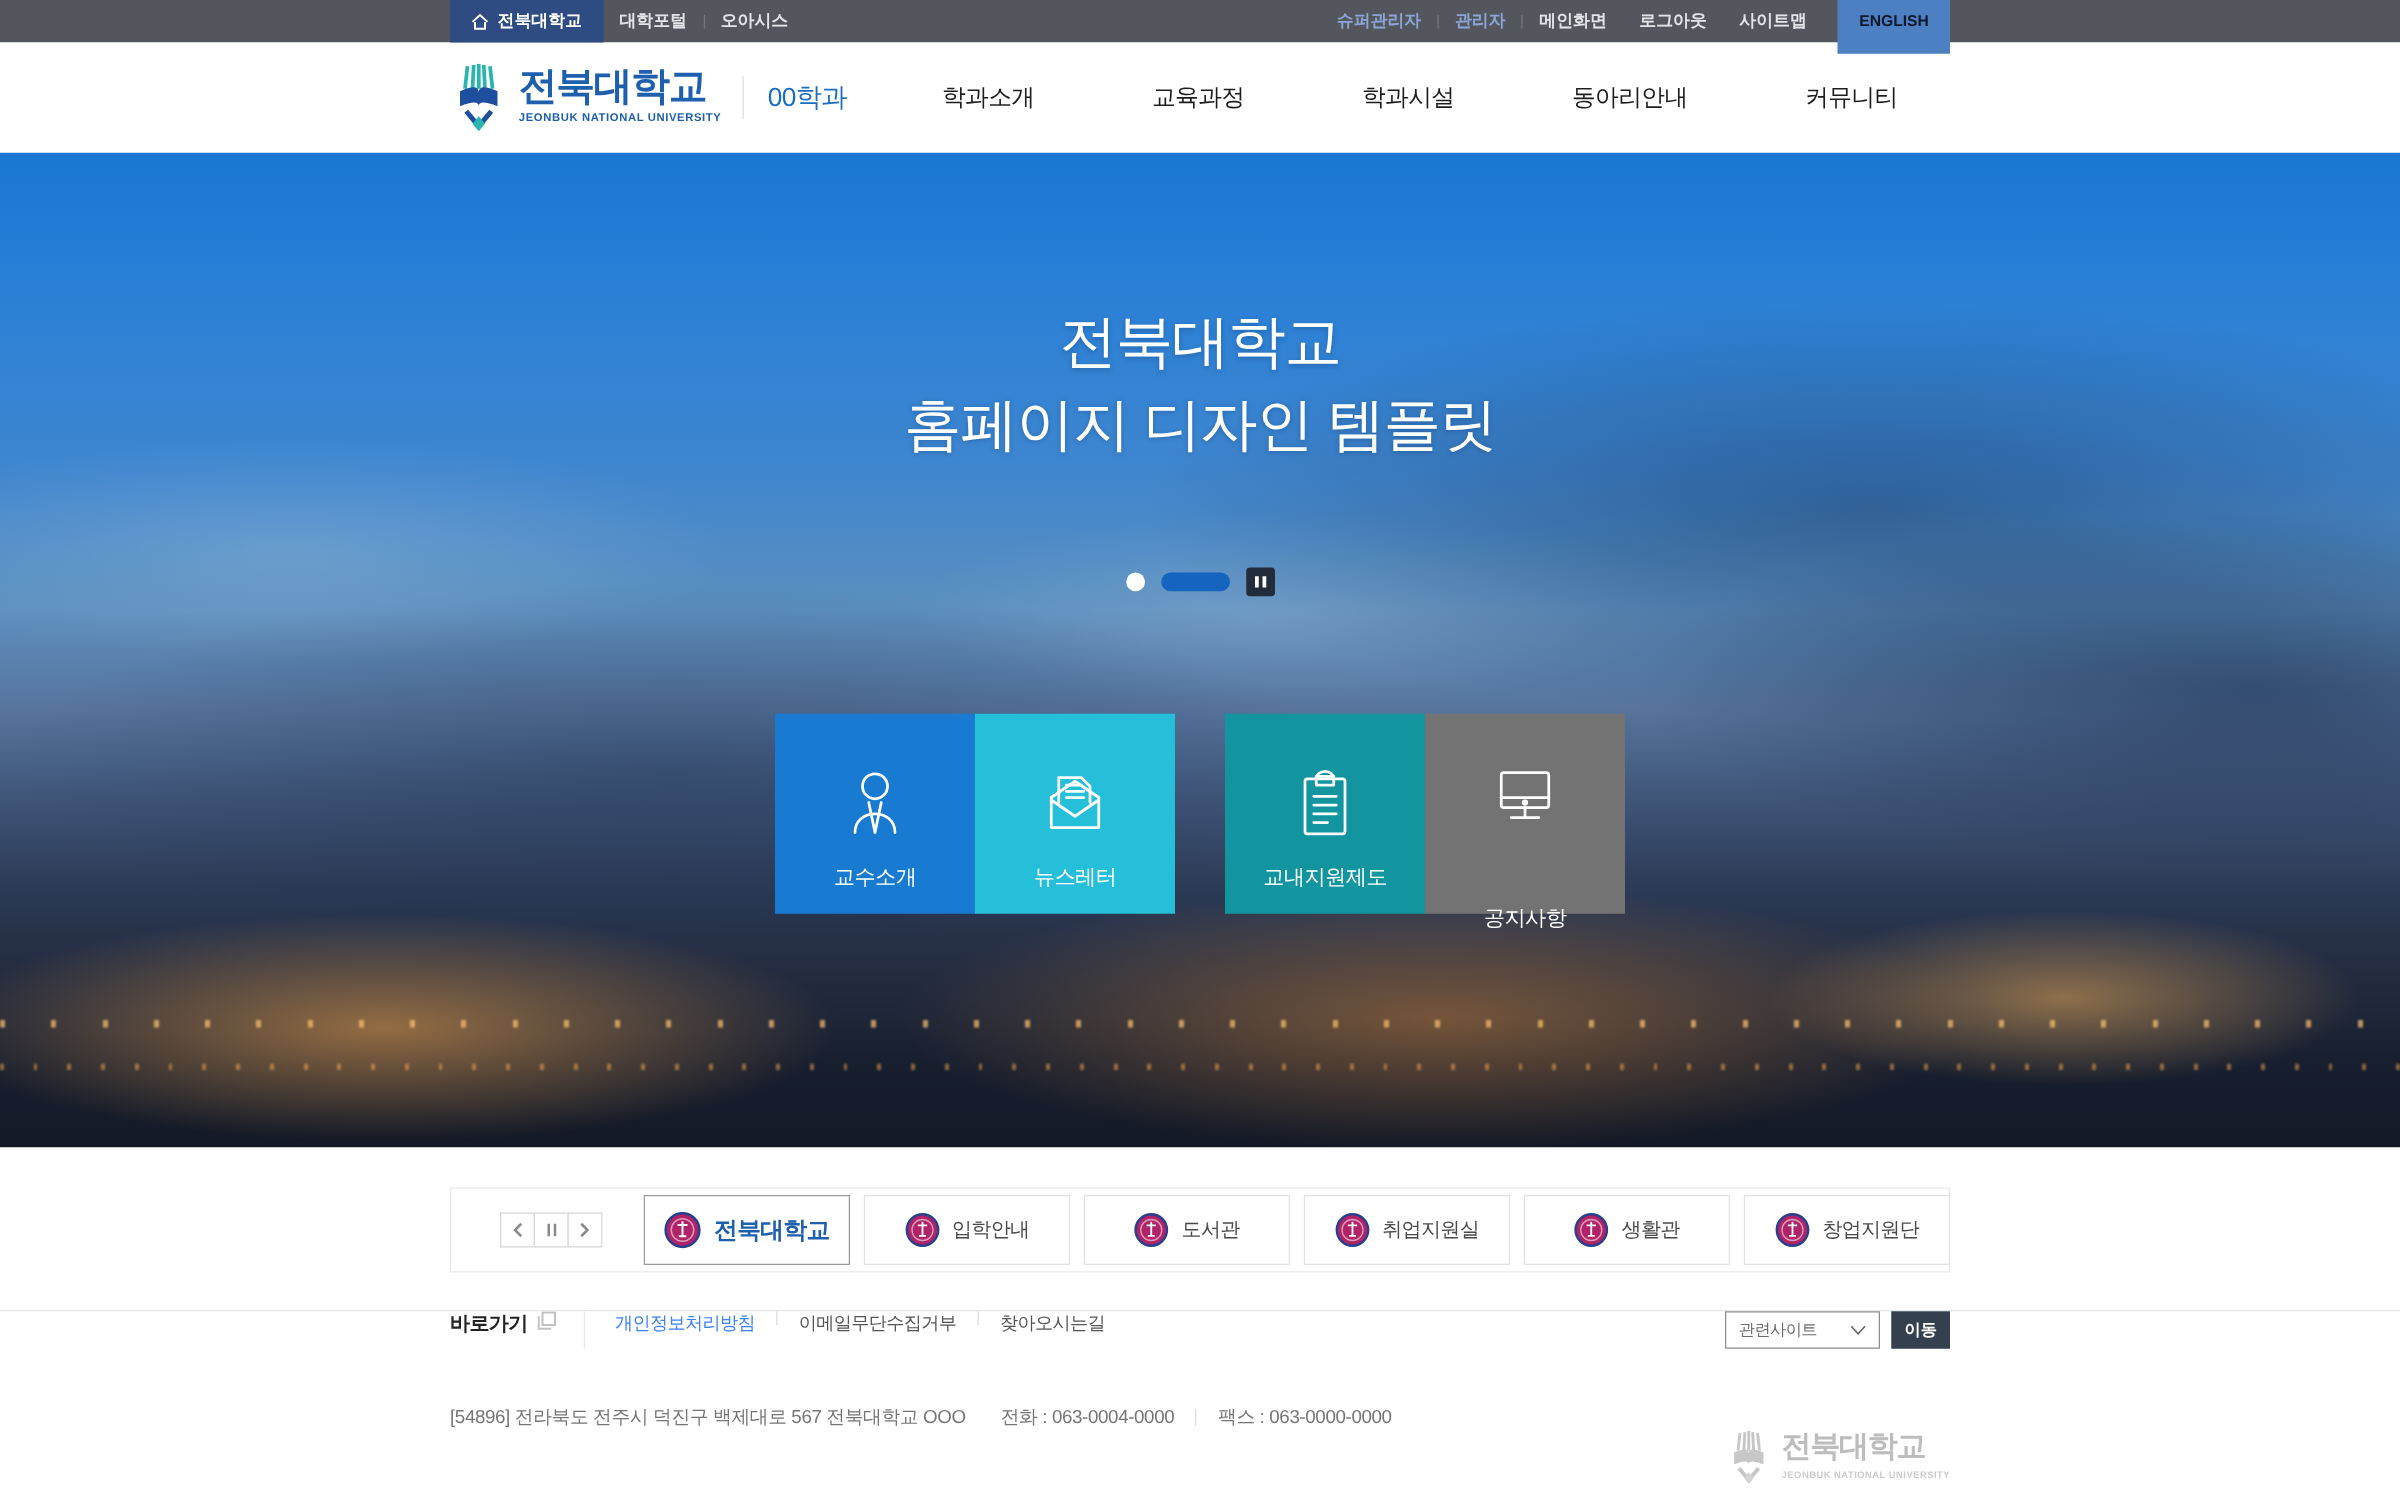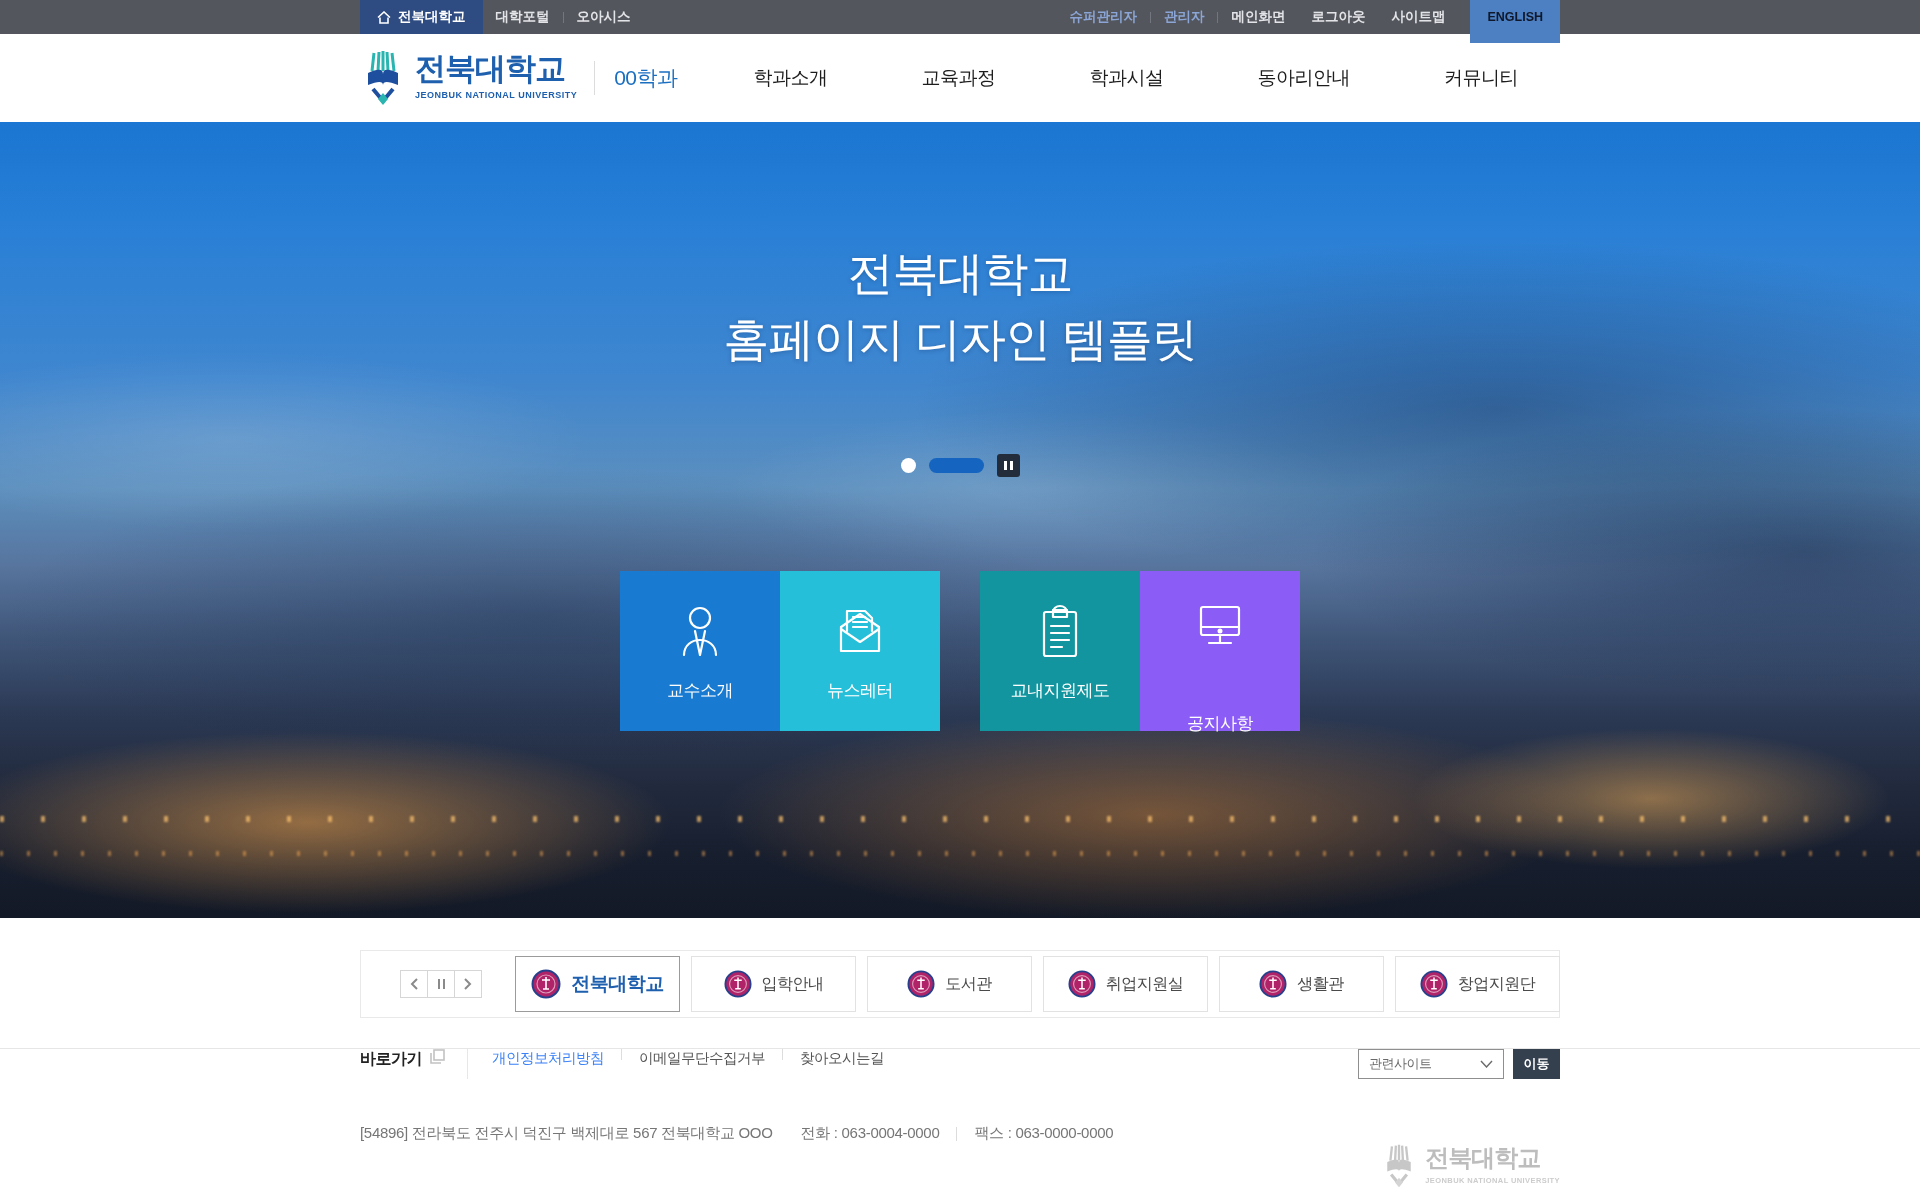--- a/index.html
+++ b/index.html
@@ -57,21 +57,21 @@
   .indicators { position:absolute; top:332px; left:0; right:0; display:flex; justify-content:center;
     align-items:center; gap:13px; }
   .ind-dot { width:15px; height:15px; border-radius:50%; background:#fff; cursor:pointer; }
   .ind-pill { width:55px; height:15px; border-radius:8px; background:#1565c0; cursor:pointer; }
   .ind-pause { width:23px; height:23px; border-radius:3px; background:#232c3b; display:flex;
     align-items:center; justify-content:center; gap:3px; cursor:pointer; }
   .ind-pause i { display:block; width:3px; height:9px; background:#fff; }
 
   .quick-cards { position:absolute; top:449px; left:50%; transform:translateX(-50%); display:flex; }
   .quick-card { width:160px; height:160px; display:flex; flex-direction:column; align-items:center;
-    padding-top:28px; cursor:pointer;font-family:Liberation Serif, serif; }
+    padding-top:39px; cursor:pointer;font-family:Liberation Serif, serif; }
   .qc-icon { height:64px; display:flex; align-items:center; justify-content:center; }
   .qc-icon svg { stroke:#fff; fill:none; stroke-width:2.2; stroke-linecap:round; stroke-linejoin:round; }
   .qc-label { margin-top:16px; color:#fff; font-size:17px; letter-spacing:-.5px; }
 
   
   .sites-section { background:#fff; padding-top:32px; height:130px; }
   .sites-box { width:1200px; margin:0 auto; height:68px; border:1px solid #e9e9e9;
     display:flex; align-items:center; padding-left:40px; }
   .site-ctrls { display:flex; }
   .sctrl { width:28px; height:28px; border:1px solid #d6d6d6; margin-left:-1px; background:#fff;
@@ -90,21 +90,21 @@
   .footer-links { border-top:1px solid #e6e6e6; height:50px; background:#fff; }
   .footer-links .inner { height:50px; display:flex; align-items:flex-start; }
   .shortcut { font-size:16px; font-weight:bold; color:#222; letter-spacing:-.5px; cursor:pointer; }
   .copy-ic { margin-left:8px; cursor:pointer; display:flex; }
   .copy-ic svg { stroke:#c2c2c2; fill:none; stroke-width:1.6; }
   .v-div { width:1px; height:30px; background:#e7e7e7; margin:0 24px 0 22px; }
   .f-link { font-size:14.5px; color:#555; letter-spacing:-.5px; cursor:pointer; }
   .f-link.privacy { color:#3b82f6; }
   .f-sep { width:1px; height:11px; background:#ddd; margin:0 17px; }
   .fl-right { margin-left:auto; display:flex; align-items:center; }
-  .rel-select { width:146px; height:30px; border:1px solid #8f8f8f; background:#fff; display:flex;
+  .rel-select { width:124px; height:30px; border:1px solid #8f8f8f; background:#fff; display:flex;
     align-items:center; justify-content:space-between; padding:0 10px; cursor:pointer; }
   .rel-select span { font-size:13px; color:#6a6a6a; letter-spacing:-.5px; }
   .rel-select svg { stroke:#6a6a6a; fill:none; stroke-width:1.4; }
   .go-btn { width:47px; height:30px; margin-left:9px; background:#35404f; color:#fff; font-size:13px;
     font-weight:bold; border:none; display:flex; align-items:center; justify-content:center; cursor:pointer; }
 
   
   .footer-bottom { padding-top:26px; }
   .addr-row { display:flex; align-items:center; color:#767676; font-size:15px; letter-spacing:-.3px; }
   .addr { margin-right:28px; }
@@ -218,21 +218,21 @@
         <span class="qc-icon">
           <svg width="50" height="58" viewBox="0 0 50 58">
             <rect x="9" y="10" width="32" height="44" rx="2"></rect>
             <path d="M18 10 a7 6 0 0 1 14 0"></path>
             <rect x="18" y="8" width="14" height="7"></rect>
             <path d="M16 24 H34 M16 31 H34 M16 38 H34 M16 45 H27"></path>
           </svg>
         </span>
         <span class="qc-label">교내지원제도</span>
       </div>
-      <div class="quick-card" style="background: #8b5cf6; gap: 45px;">
+      <div class="quick-card" style="background: #737373; gap: 45px;">
         <span class="qc-icon">
           <svg width="56" height="52" viewBox="0 0 56 52">
             <rect x="9" y="8" width="38" height="28" rx="2"></rect>
             <path d="M9 28 H47"></path>
             <circle cx="28" cy="32" r="1.4" fill="#fff"></circle>
             <path d="M28 36 V44 M17 44 H39"></path>
           </svg>
         </span>
         <span class="qc-label">공지사항</span>
       </div>

